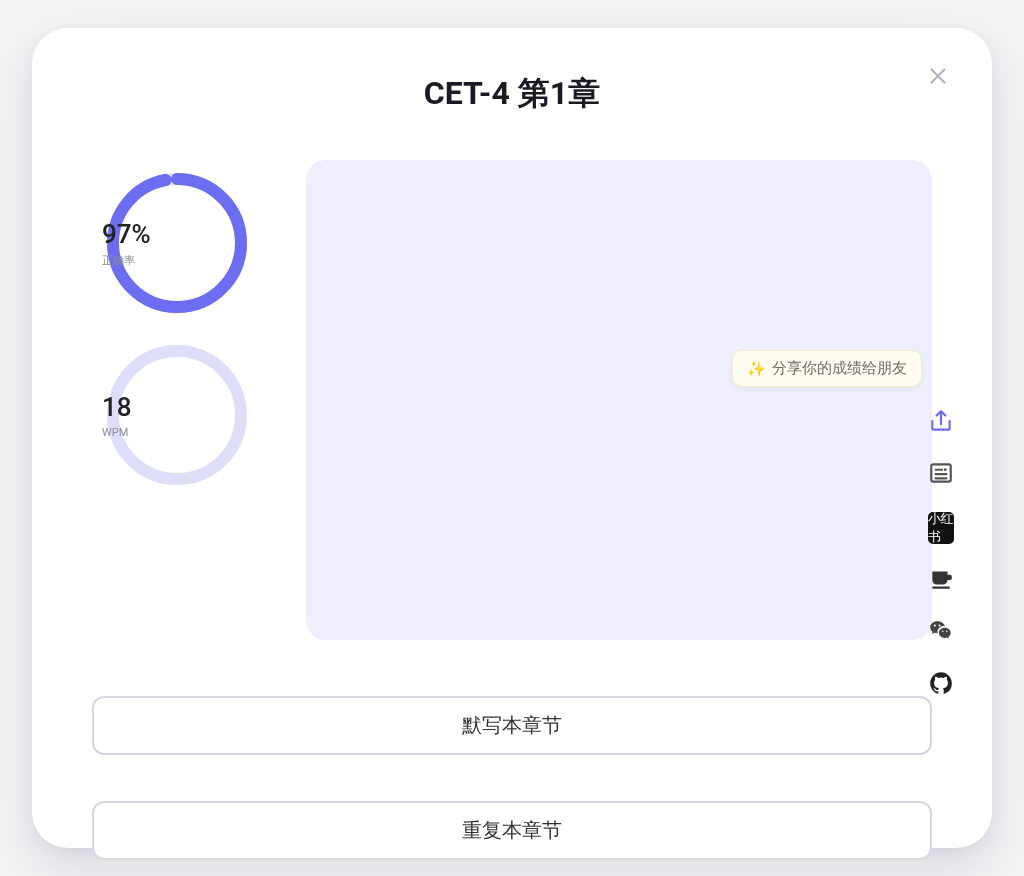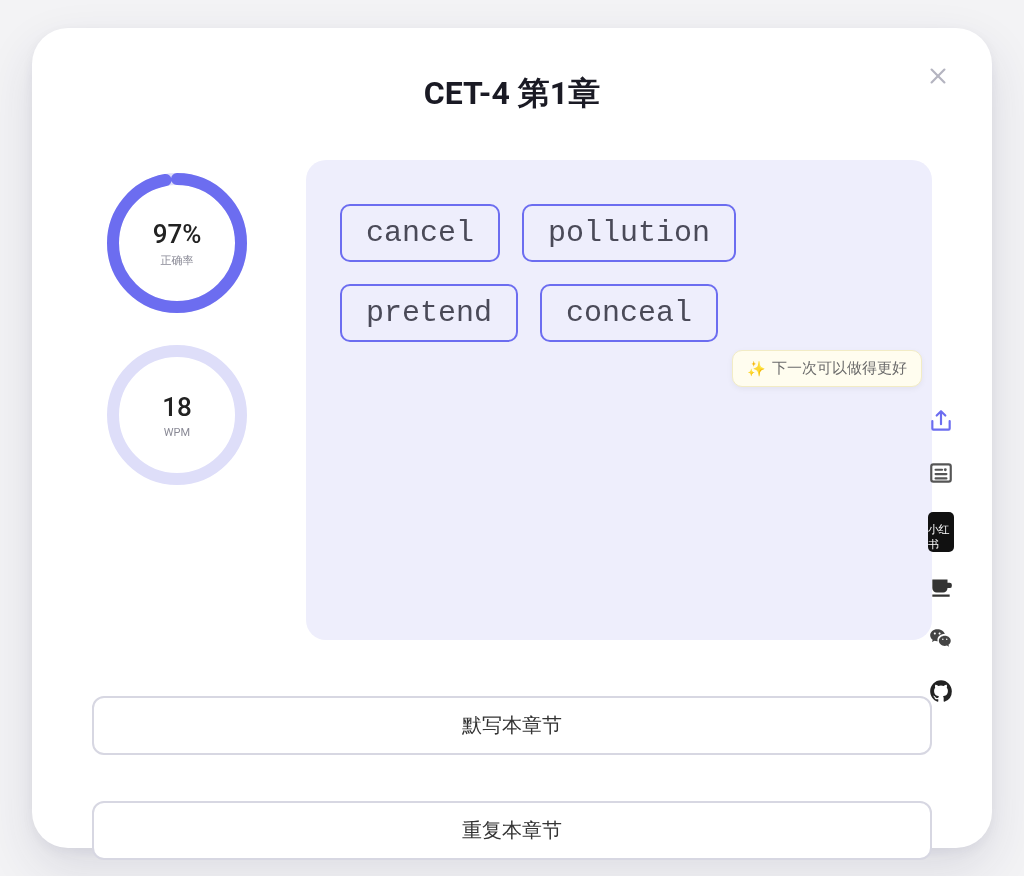--- a/index.html
+++ b/index.html
@@ -48,21 +48,21 @@
   .ring-wrap {
     width: 150px; height: 150px;
     position: relative;
   }
   .ring-svg { transform: rotate(-90deg); }
   .ring-bg { fill: none; }
   .ring-fg { fill: none; }
   .ring-label {
     position: absolute; inset: 0;
     display: flex; flex-direction: column;
-    align-items: center; justify-content: center;
+    align-items: flex-start; justify-content: center;
   }
   .ring-value { font-size: 26px; font-weight: 500; color: #222; }
   .ring-caption { font-size: 11px; color: #8a8a96; margin-top: 4px; }
 
   .words-panel {
     flex: 1;
     background: #eeeefc;
     border-radius: 20px;
     position: relative;
     display: flex;
@@ -147,27 +147,27 @@
     border: 2px solid #d7d7e2;
     background: #fff;
     color: #333;
   }
   .btn.primary {
     background: #0f766e;
     border-color: #6c6df0;
     color: #fff;
   }
   .xhs-badge {
-    width: 26px; height: 40px;
+    width: 26px; height: 32px;
     background: #111;
     color: #fff;
-    font-size: 11px;
+    font-size: 13px;
     border-radius: 5px;
     display: flex;
-    align-items: flex-end;
+    align-items: center;
     justify-content: center;
     letter-spacing: -0.5px;
   }
 </style>
 </head>
 <body>
 
 <div class="modal">
   <div class="close-x">
     <svg viewBox="0 0 24 24" width="22" height="22">
@@ -198,33 +198,27 @@
         </svg>
         <div class="ring-label">
           <div class="ring-value">18</div>
           <div class="ring-caption">WPM</div>
         </div>
       </div>
 
     </div>
 
     <div class="words-panel">
-      <div class="words-wrap" id="words-wrap">
-          <div class="word-chip">cancel</div>
-          <div class="word-chip">pollution</div>
-          <div class="word-chip">pretend</div>
-          <div class="word-chip">conceal</div>
-        </div>
 
     </div>
   </div>
 
   <div class="tooltip-share">
     <span>✨</span>
-    <span>下一次可以做得更好</span>
+    <span>分享你的成绩给朋友</span>
   </div>
 
   <div class="side-icons">
     <span>
       <svg viewBox="0 0 24 24">
           <path fill="none" stroke="#6c6df0" stroke-width="2" stroke-linecap="round" stroke-linejoin="round" d="M4 12v7a1 1 0 0 0 1 1h14a1 1 0 0 0 1-1v-7M12 3v12M8 7l4-4 4 4"></path>
         </svg>
     </span>
     <span>
       <svg viewBox="0 0 24 24">

